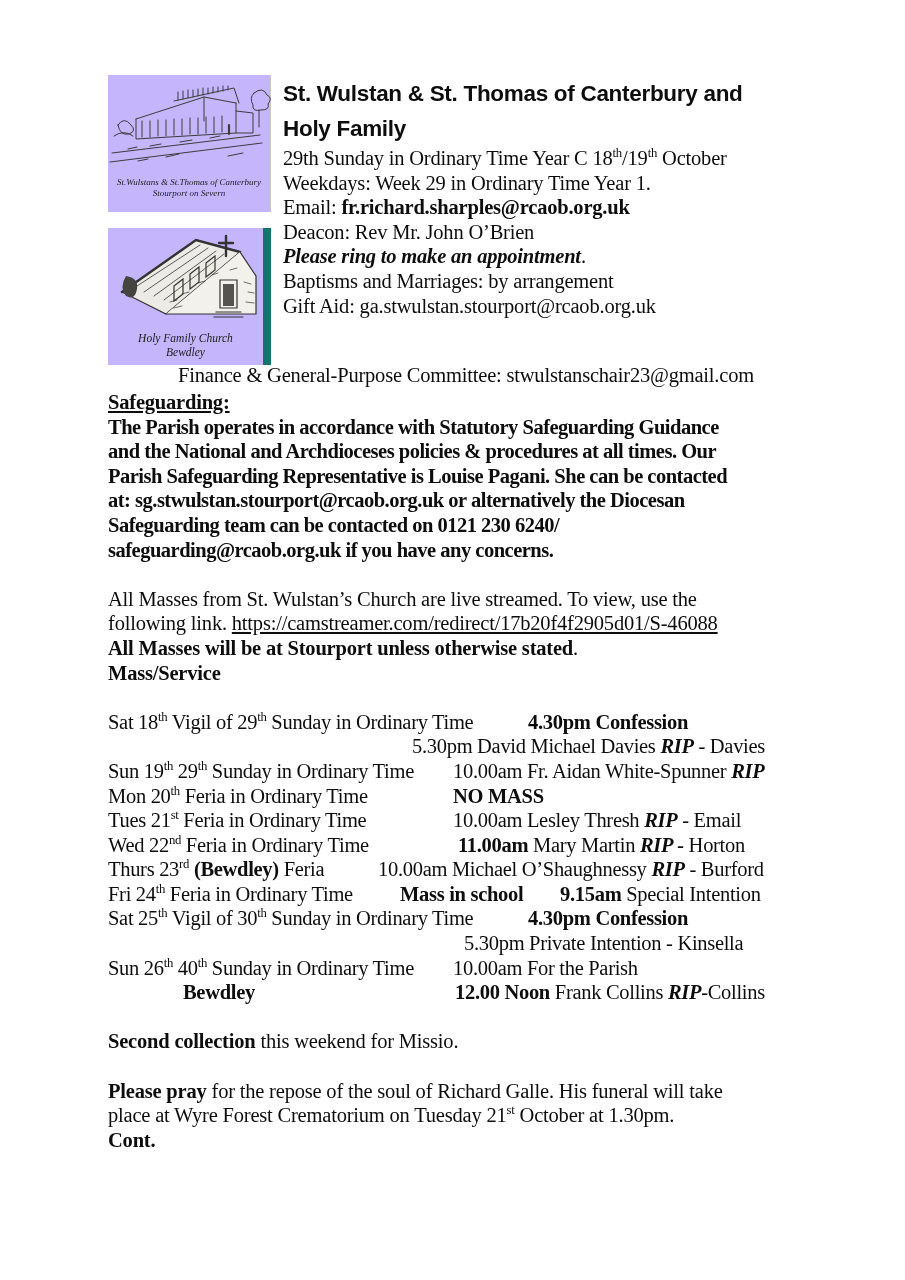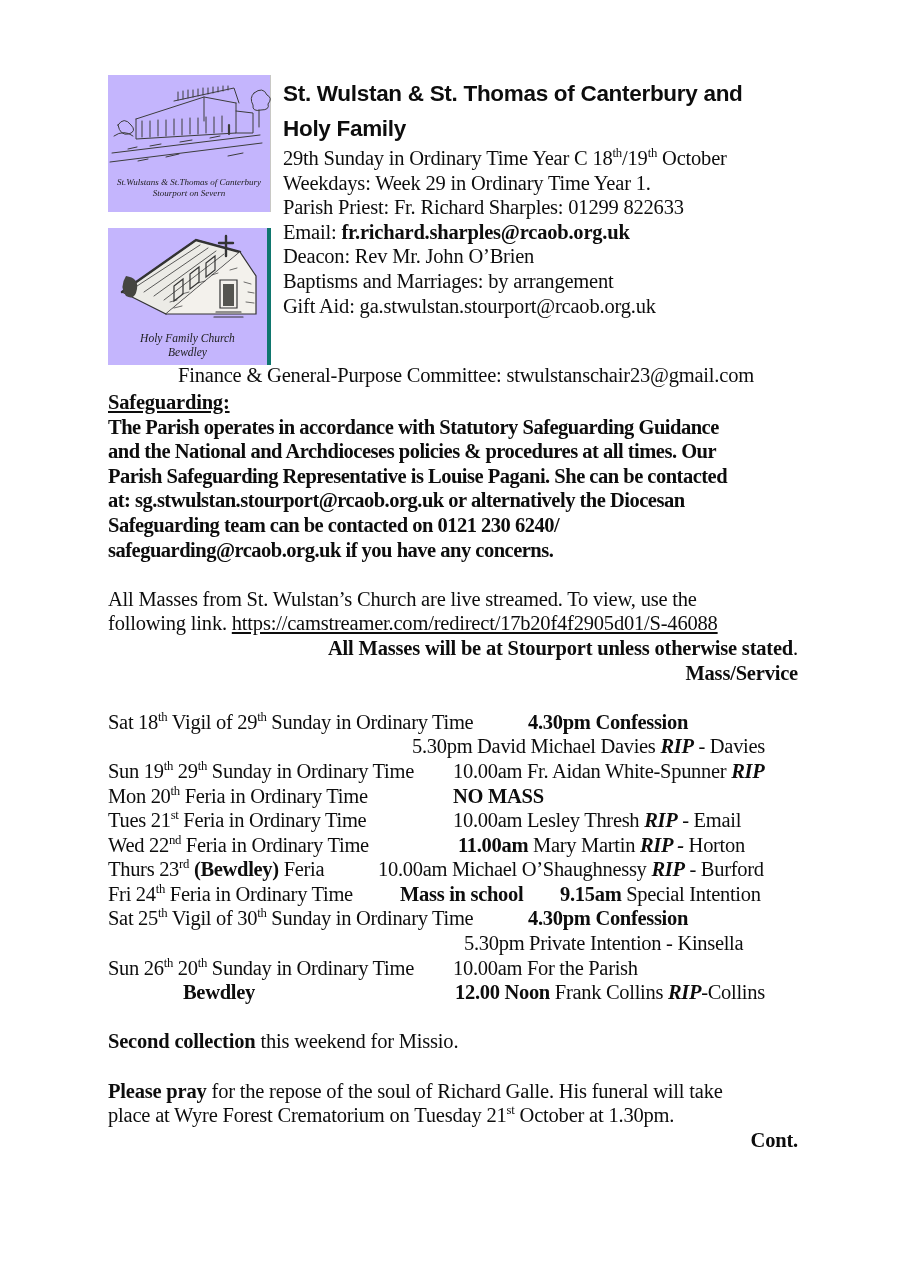--- a/index.html
+++ b/index.html
@@ -9,40 +9,40 @@
     font-family:"Liberation Serif", serif; color:#0d0d0d; overflow:hidden;
   }
   .b { font-weight:bold; }
   .i { font-style:italic; }
   .u { text-decoration:underline; }
   .sup { font-size:0.62em; vertical-align:super; line-height:0; }
 
   
   .imgbox { position:absolute; left:108px; width:163px; background:#c4b5fd; }
   .img1 { top:75px;  height:137px; border-right:1px solid #c8c8c4; }
-  .img2 { top:228px; height:137px; border-right:4px solid #0f766e; }
+  .img2 { top:228px; height:137px; border-right:8px solid #0f766e; }
   .draw { display:block; margin:0 auto; }
   .cap { text-align:center; font-style:italic; color:#1c1c1c; }
   .cap1 { font-size:9px;  line-height:11px; margin-top:2px; }
   .cap2 { font-size:11.5px; line-height:14px; margin-top:1px; }
 
   
   .header { position:absolute; left:283px; top:76px; width:518px; }
   .title {
     font-family:"Liberation Sans", sans-serif; font-weight:bold;
     font-size:22.5px; line-height:35px; letter-spacing:-0.3px; white-space:nowrap;
   }
   .hlines { font-size:20.5px; line-height:24.6px; letter-spacing:-0.2px; white-space:nowrap; }
 
   .finance { position:absolute; left:178px; top:364px; font-size:20.5px; letter-spacing:-0.2px; white-space:nowrap; }
 
   
   .main { position:absolute; left:108px; top:390px; width:690px; font-size:20.5px; line-height:24.6px; letter-spacing:-0.2px; }
   .line { white-space:nowrap; }
-  .center { text-align:right; }
+  .center { text-align:left; }
   .blank { height:24.6px; }
   .safe .line { letter-spacing:-0.5px; }
 
   
   .row { position:relative; height:24.6px; white-space:nowrap; letter-spacing:-0.3px; }
   .abs { position:absolute; top:0;text-align:right; }
   .o270{left:270px} .o292{left:292px} .o304{left:304px} .o345{left:345px}
   .o347{left:347px} .o350{left:350px} .o356{left:356px} .o420{left:420px} .o452{left:452px}
   .ind75 { margin-left:75px; }
 </style>
@@ -101,23 +101,23 @@
   </div>
 
   <div class="header">
     <div class="title">
       <div>St. Wulstan &amp; St. Thomas of Canterbury and</div>
       <div>Holy Family</div>
     </div>
     <div class="hlines">
         <div class="line"><span>29th Sunday in Ordinary Time Year C 18</span><span class="sup">th</span><span>/19</span><span class="sup">th</span><span> October</span></div>
         <div class="line"><span>Weekdays: Week 29 in Ordinary Time Year 1.</span></div>
-        <div class="line"><span>Parish Priest: Fr. Richard Sharples: 01299 822633</span></div>
         <div class="line"><span>Email: </span><span class="b">fr.richard.sharples@rcaob.org.uk</span></div>
         <div class="line"><span>Deacon: Rev Mr. John O’Brien</span></div>
+        <div class="line"><span class="b i">Please ring to make an appointment</span><span>.</span></div>
         <div class="line"><span>Baptisms and Marriages: by arrangement</span></div>
         <div class="line"><span>Gift Aid: ga.stwulstan.stourport@rcaob.org.uk</span></div>
       </div>
   </div>
 
   <div class="finance"><span>Finance &amp; General-Purpose Committee: stwulstanschair23@gmail.com</span></div>
 
   <div class="main">
     <div class="line"><span class="b u">Safeguarding:</span></div>
     <div class="safe">
@@ -168,21 +168,21 @@
       <span class="abs o452"><span class="b">9.15am</span><span> Special Intention</span></span>
     </div>
     <div class="row">
       <span><span>Sat 25</span><span class="sup">th</span><span> Vigil of 30</span><span class="sup">th</span><span> Sunday in Ordinary Time</span></span>
       <span class="abs o420"><span class="b">4.30pm Confession</span></span>
     </div>
     <div class="row">
       <span class="abs o356"><span>5.30pm Private Intention - Kinsella</span></span>
     </div>
     <div class="row">
-      <span><span>Sun 26</span><span class="sup">th</span><span> 20</span><span class="sup">th</span><span> Sunday in Ordinary Time</span></span>
+      <span><span>Sun 26</span><span class="sup">th</span><span> 40</span><span class="sup">th</span><span> Sunday in Ordinary Time</span></span>
       <span class="abs o345"><span>10.00am For the Parish</span></span>
     </div>
     <div class="row">
       <span class="ind75"><span class="b">Bewdley</span></span>
       <span class="abs o347"><span class="b">12.00 Noon</span><span> Frank Collins </span><span class="b i">RIP</span><span>-Collins</span></span>
     </div>
 
     <div class="blank"></div>
     <div class="line"><span class="b">Second collection</span><span> this weekend for Missio.</span></div>
     <div class="blank"></div>

